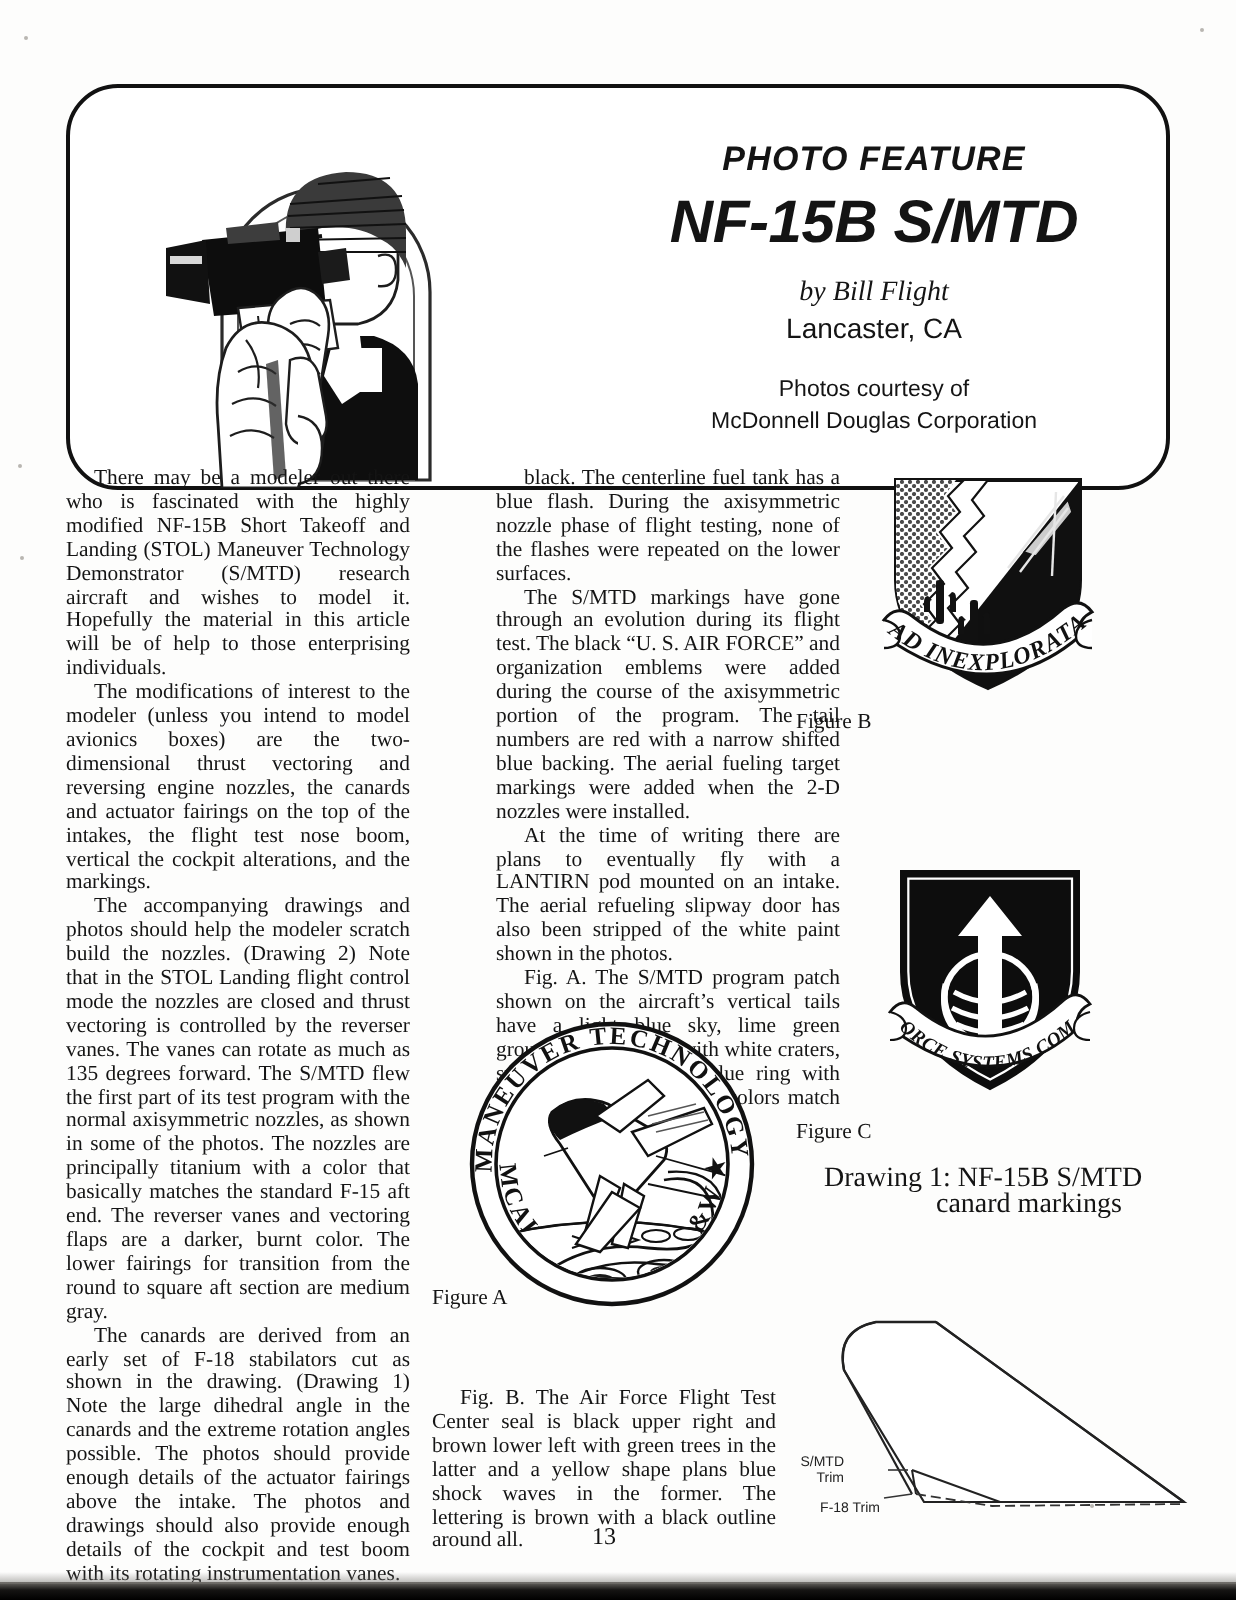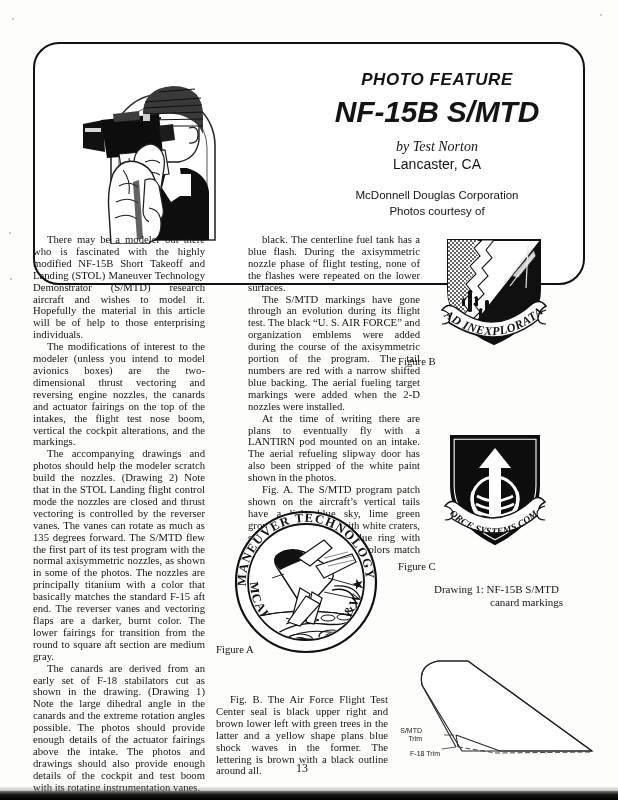--- a/index.html
+++ b/index.html
@@ -35,21 +35,21 @@
     position: absolute;
     width: 2px; height: 2px;
     background: #b9b6b1;
     border-radius: 50%;
   }
 
   
   .header-box {
     position: absolute;
     left: 33px; top: 42px;
-    width: 552px; height: 243px;
+    width: 552px; height: 203px;
     border: 2px solid #111;
     border-radius: 26px;
     box-sizing: border-box;
     background: #fff;
   }
   .header-art {
     position: absolute;
     left: 48px; top: 18px;
     width: 175px; height: 182px;
   }
@@ -147,21 +147,21 @@
   .fig-c-caption {
     position: absolute;
     left: 398px; top: 377px; width: 187px;
     font-size: 10.7px; line-height: 11.9px;
     text-align: justify; text-indent: 14px;
   }
 
   .drawing1-title {
     position: absolute;
     left: 412px; top: 583px; width: 180px;
-    font-size: 11px; line-height: 13px; margin-left: 22px;
+    font-size: 14px; line-height: 13px;
   }
   .drawing1-title .sub { display: block; padding-left: 56px; }
 
   .canard-wrap {
     position: absolute;
     left: 396px; top: 625px;
     width: 216px; height: 140px;
   }
 
   svg { display: block; }
@@ -247,24 +247,24 @@
 
         <path d="M66 146 q12 2 12 16 q0 16 -12 18" fill="#fff" stroke="#1d1d1d" stroke-width="1.2"></path>
 
         <path d="M50 120 L56 118 L60 176 L54 178 Z" fill="#2f2f2f" opacity=".75"></path>
       </svg>
     </div>
 
     <div class="header-text">
       <p class="photo-feature">PHOTO FEATURE</p>
       <h1 class="main-title">NF-15B S/MTD</h1>
-      <p class="byline">by Test Norton</p>
+      <p class="byline">by Bill Flight</p>
       <p class="city">Lancaster, CA</p>
+      <p class="courtesy">Photos courtesy of</p>
       <p class="courtesy">McDonnell Douglas Corporation</p>
-      <p class="courtesy">Photos courtesy of</p>
     </div>
   </div>
 
   <div class="col" id="col1">
     <p>There may be a modeler out there who is fascinated with the highly modified NF-15B Short Takeoff and Landing (STOL) Maneuver Technology Demonstrator (S/MTD) research aircraft and wishes to model it.  Hopefully the material in this article will be of help to those enterprising individuals.</p>
     <p>The modifications of interest to the modeler (unless you intend to model avionics boxes) are the two-dimensional thrust vectoring and reversing engine nozzles, the canards and actuator fairings on the top of the intakes, the flight test nose boom, vertical the cockpit alterations, and the markings.</p>
     <p>The accompanying drawings and photos should help the modeler scratch build the nozzles.  (Drawing 2) Note that in the STOL Landing flight control mode the nozzles are closed and thrust vectoring is controlled by the reverser vanes.  The vanes can rotate as much as 135 degrees forward.  The S/MTD flew the first part of its test program with the normal axisymmetric nozzles, as shown in some of the photos.  The nozzles are principally titanium with a color that basically matches the standard F-15 aft end.  The reverser vanes and vectoring flaps are a darker, burnt color.  The lower fairings for transition from the round to square aft section are medium gray.</p>
     <p>The canards are derived from an early set of F-18 stabilators cut as shown in the drawing.  (Drawing 1) Note the large dihedral angle in the canards and the extreme rotation angles possible.  The photos should provide enough details of the actuator fairings above the intake.  The photos and drawings should also provide enough details of the cockpit and test boom with its rotating instrumentation vanes.</p>
     <p>The S/MTD colors are red outer flashes (leading edges) with blue inner ones on a white finish, gloss overall.  The spine is red with a narrow blue converging stripe outside of this.  The red terminates at the forward canopy bow.  Antiglare panel is flat</p>
   </div>

